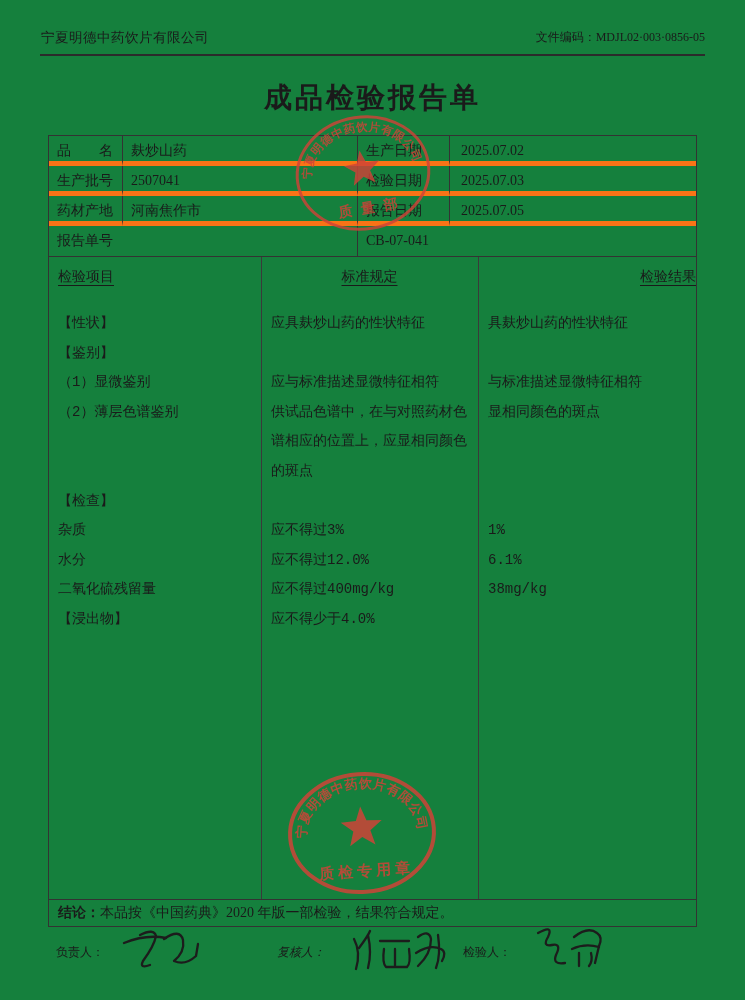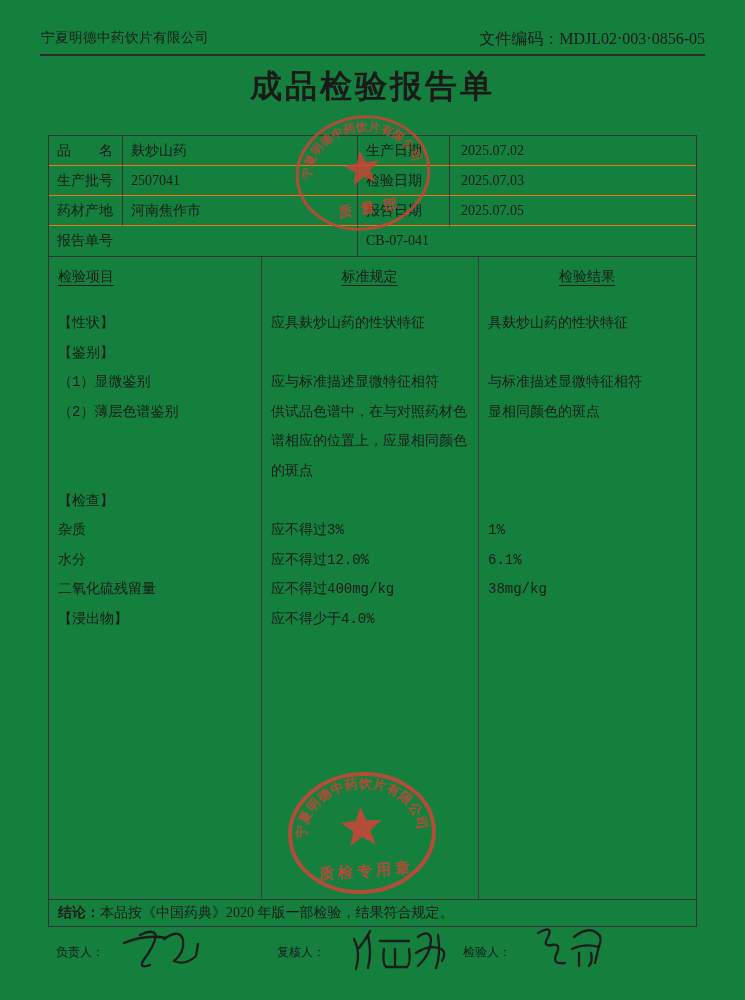--- a/index.html
+++ b/index.html
@@ -3,58 +3,58 @@
 <meta charset="utf-8">
 <style>
   html,body{margin:0;padding:0;background:#ffffff;}
   .page{
     position:relative;width:745px;height:1000px;background:#15803d;
     font-family:"Liberation Serif","DejaVu Serif",serif;color:#1a1a1a;
     overflow:hidden;margin:0 auto;
   }
   
   .hdr-company{position:absolute;left:41px;top:29px;font-size:13.5px;letter-spacing:.5px;}
-  .hdr-code{position:absolute;right:40px;top:29px;font-size:16px;}
+  .hdr-code{position:absolute;right:40px;top:29px;font-size:12px;}
   .hdr-rule{position:absolute;left:40px;top:54px;width:665px;height:2px;background:#2b2b2b;}
   
-  .title{position:absolute;left:0;top:65px;width:100%;text-align:center;
-    font-size:32px;font-weight:bold;letter-spacing:3px;}
+  .title{position:absolute;left:0;top:79px;width:100%;text-align:center;
+    font-size:28px;font-weight:bold;letter-spacing:3px;}
   
   .info-table{position:absolute;left:48px;top:135px;width:649px;box-sizing:border-box;
     border:1px solid #333;display:grid;grid-template-columns:74px 235px 92px 1fr;
     grid-template-rows:repeat(4,30px);font-size:14px;}
-  .info-table .cell{box-sizing:border-box;border-right:1px solid #333;border-bottom:1px solid #f97316;
+  .info-table .cell{box-sizing:border-box;border-right:1px solid #333;border-bottom:5px solid #f97316;
     padding-left:8px;line-height:29px;white-space:nowrap;overflow:hidden;}
   .info-table .cell.lastcol{border-right:none;}
   .info-table .cell.lastrow{border-bottom:none;}
   .info-table .cell.val2{padding-left:11px;}
   .info-table .span2a{grid-column:1 / 3;}
   .info-table .span2b{grid-column:3 / 5;}
   
   .result{position:absolute;left:48px;top:257px;width:649px;height:643px;box-sizing:border-box;
     border:1px solid #333;border-top:none;font-size:14px;}
   .result .vline{position:absolute;top:0;bottom:0;width:1px;background:#3a3a3a;}
   .v1{left:212px;} .v2{left:429px;}
   .res-head{position:absolute;top:11px;line-height:18px;}
   .res-head span{text-decoration:underline;text-underline-offset:4px;}
   .rh-item{left:9px;}
   .rh-std{left:212px;width:217px;text-align:center;}
-  .rh-res{left:429px;right:0;text-align:center;}
+  .rh-res{left:429px;right:0;text-align:right;}
   .rows{position:absolute;left:0;top:52px;width:100%;}
   .rrow{display:flex;align-items:flex-start;font-family:Liberation Mono, monospace;}
   .rrow .ci{width:212px;box-sizing:border-box;padding-left:9px;line-height:29.6px;}
   .rrow .cs{width:217px;box-sizing:border-box;padding-left:10px;line-height:29.6px;}
   .rrow .cr{flex:1;box-sizing:border-box;padding-left:10px;line-height:29.6px;}
   
   .conclusion{position:absolute;left:48px;top:900px;width:649px;height:27px;box-sizing:border-box;
     border:1px solid #333;border-top:none;padding-left:9px;line-height:25px;font-size:14px;white-space:nowrap;}
   .conclusion .lbl{font-weight:bold;}
   
   .sig-label{position:absolute;top:944px;font-size:12px;}
-  .sl1{left:56px;} .sl2{left:277px;} .sl3{left:463px;}
+  .sl1{left:56px;} .sl2{left:277px;font-style:italic;} .sl3{left:463px;}
   .sig-svg{position:absolute;}
   .sg1{left:112px;top:926px;} .sg2{left:344px;top:924px;} .sg3{left:526px;top:922px;}
   .sig-svg path{stroke:#1c1c1c;stroke-width:2.3;fill:none;stroke-linecap:round;stroke-linejoin:round;}
   
   .stamp{position:absolute;pointer-events:none;}
   .stamp-top{left:293px;top:114px;width:140px;height:118px;transform:rotate(-9deg);opacity:.82;}
   .stamp-bottom{left:285px;top:769px;width:154px;height:128px;transform:rotate(-4deg);opacity:.85;}
   .stamp svg{display:block;width:100%;height:100%;}
 </style>
 </head>

